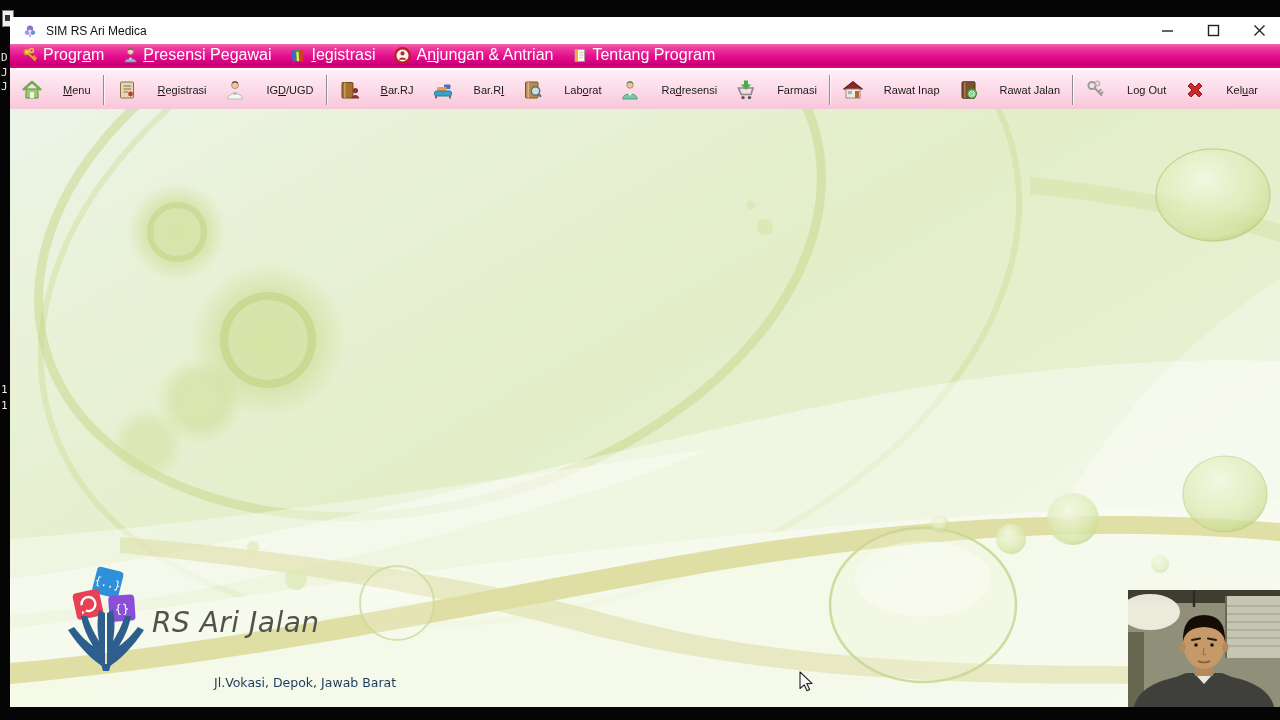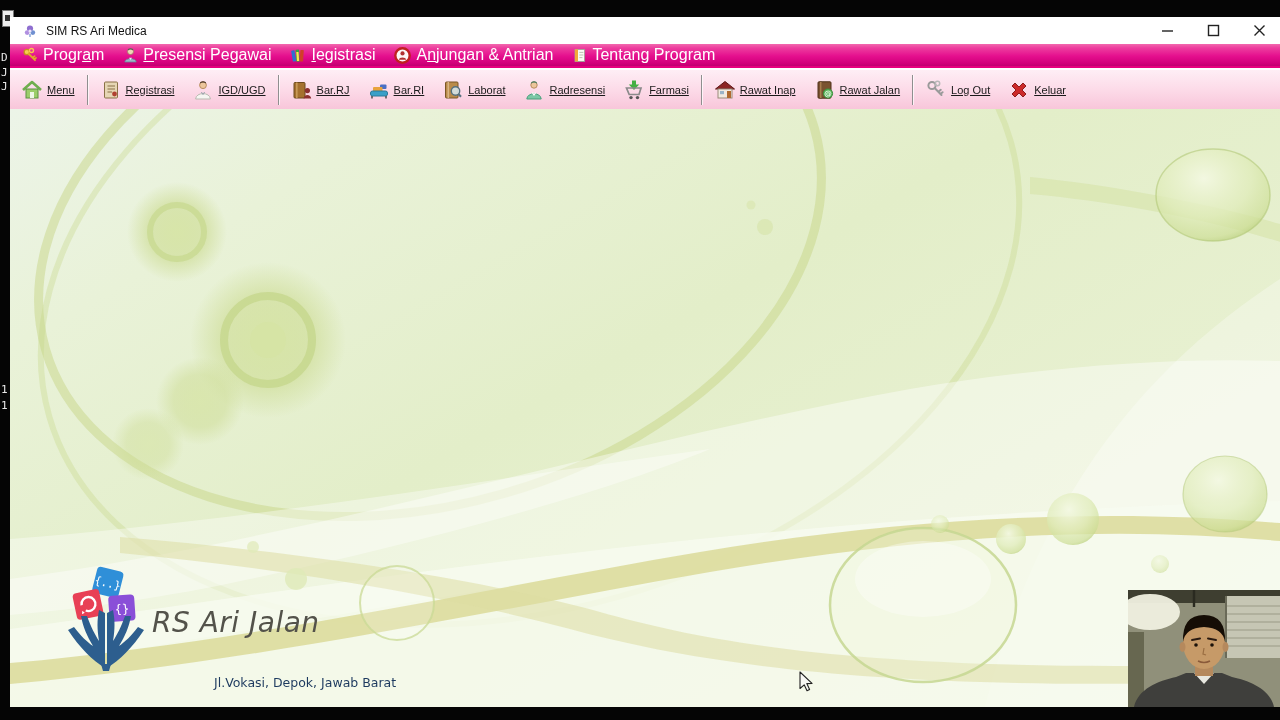--- a/index.html
+++ b/index.html
@@ -32,21 +32,21 @@
     border-bottom:2px solid #e6007e;
     display:flex;align-items:center;padding-left:6px;box-sizing:border-box;}
   .menu-item{display:flex;align-items:center;gap:5px;padding:0 13px 0 6px;height:100%;color:#fff;font-size:16px;}
   .menu-item svg{flex:0 0 auto;}
   .mn u, .mnemonic{text-decoration:underline;text-underline-offset:1px;}
 
   
   #toolbar{position:absolute;left:0;top:53px;width:1270px;height:39px;
     background:linear-gradient(#feeef5 0%,#fcd9e7 55%,#f8c6da 100%);
     display:flex;align-items:center;padding-left:2px;box-sizing:border-box;}
-  .tool-btn{display:flex;align-items:center;gap:4px;padding:0 9px;height:34px;font-size:11px;color:#1a1a1a;text-decoration:underline;}
+  .tool-btn{display:flex;align-items:center;gap:20px;padding:0 9px;height:34px;font-size:11px;color:#1a1a1a;}
   .tool-btn svg{flex:0 0 auto;}
   .tool-sep{width:1px;height:30px;background:#8f8f8f;margin:0 3px;box-shadow:1px 0 0 rgba(255,255,255,.7);}
 
   
   #content{position:absolute;left:0;top:92px;width:1270px;height:598px;overflow:hidden;
     background:linear-gradient(150deg,#ecf4e8 0%,#e9f2d8 18%,#e3eec9 45%,#e7f0d0 70%,#edf3db 100%);}
   #bg-swirls{position:absolute;left:0;top:0;}
 
   #branding{position:absolute;left:42px;top:455px;width:420px;height:130px;}
   #brand-logo{position:absolute;left:8px;top:0;}

